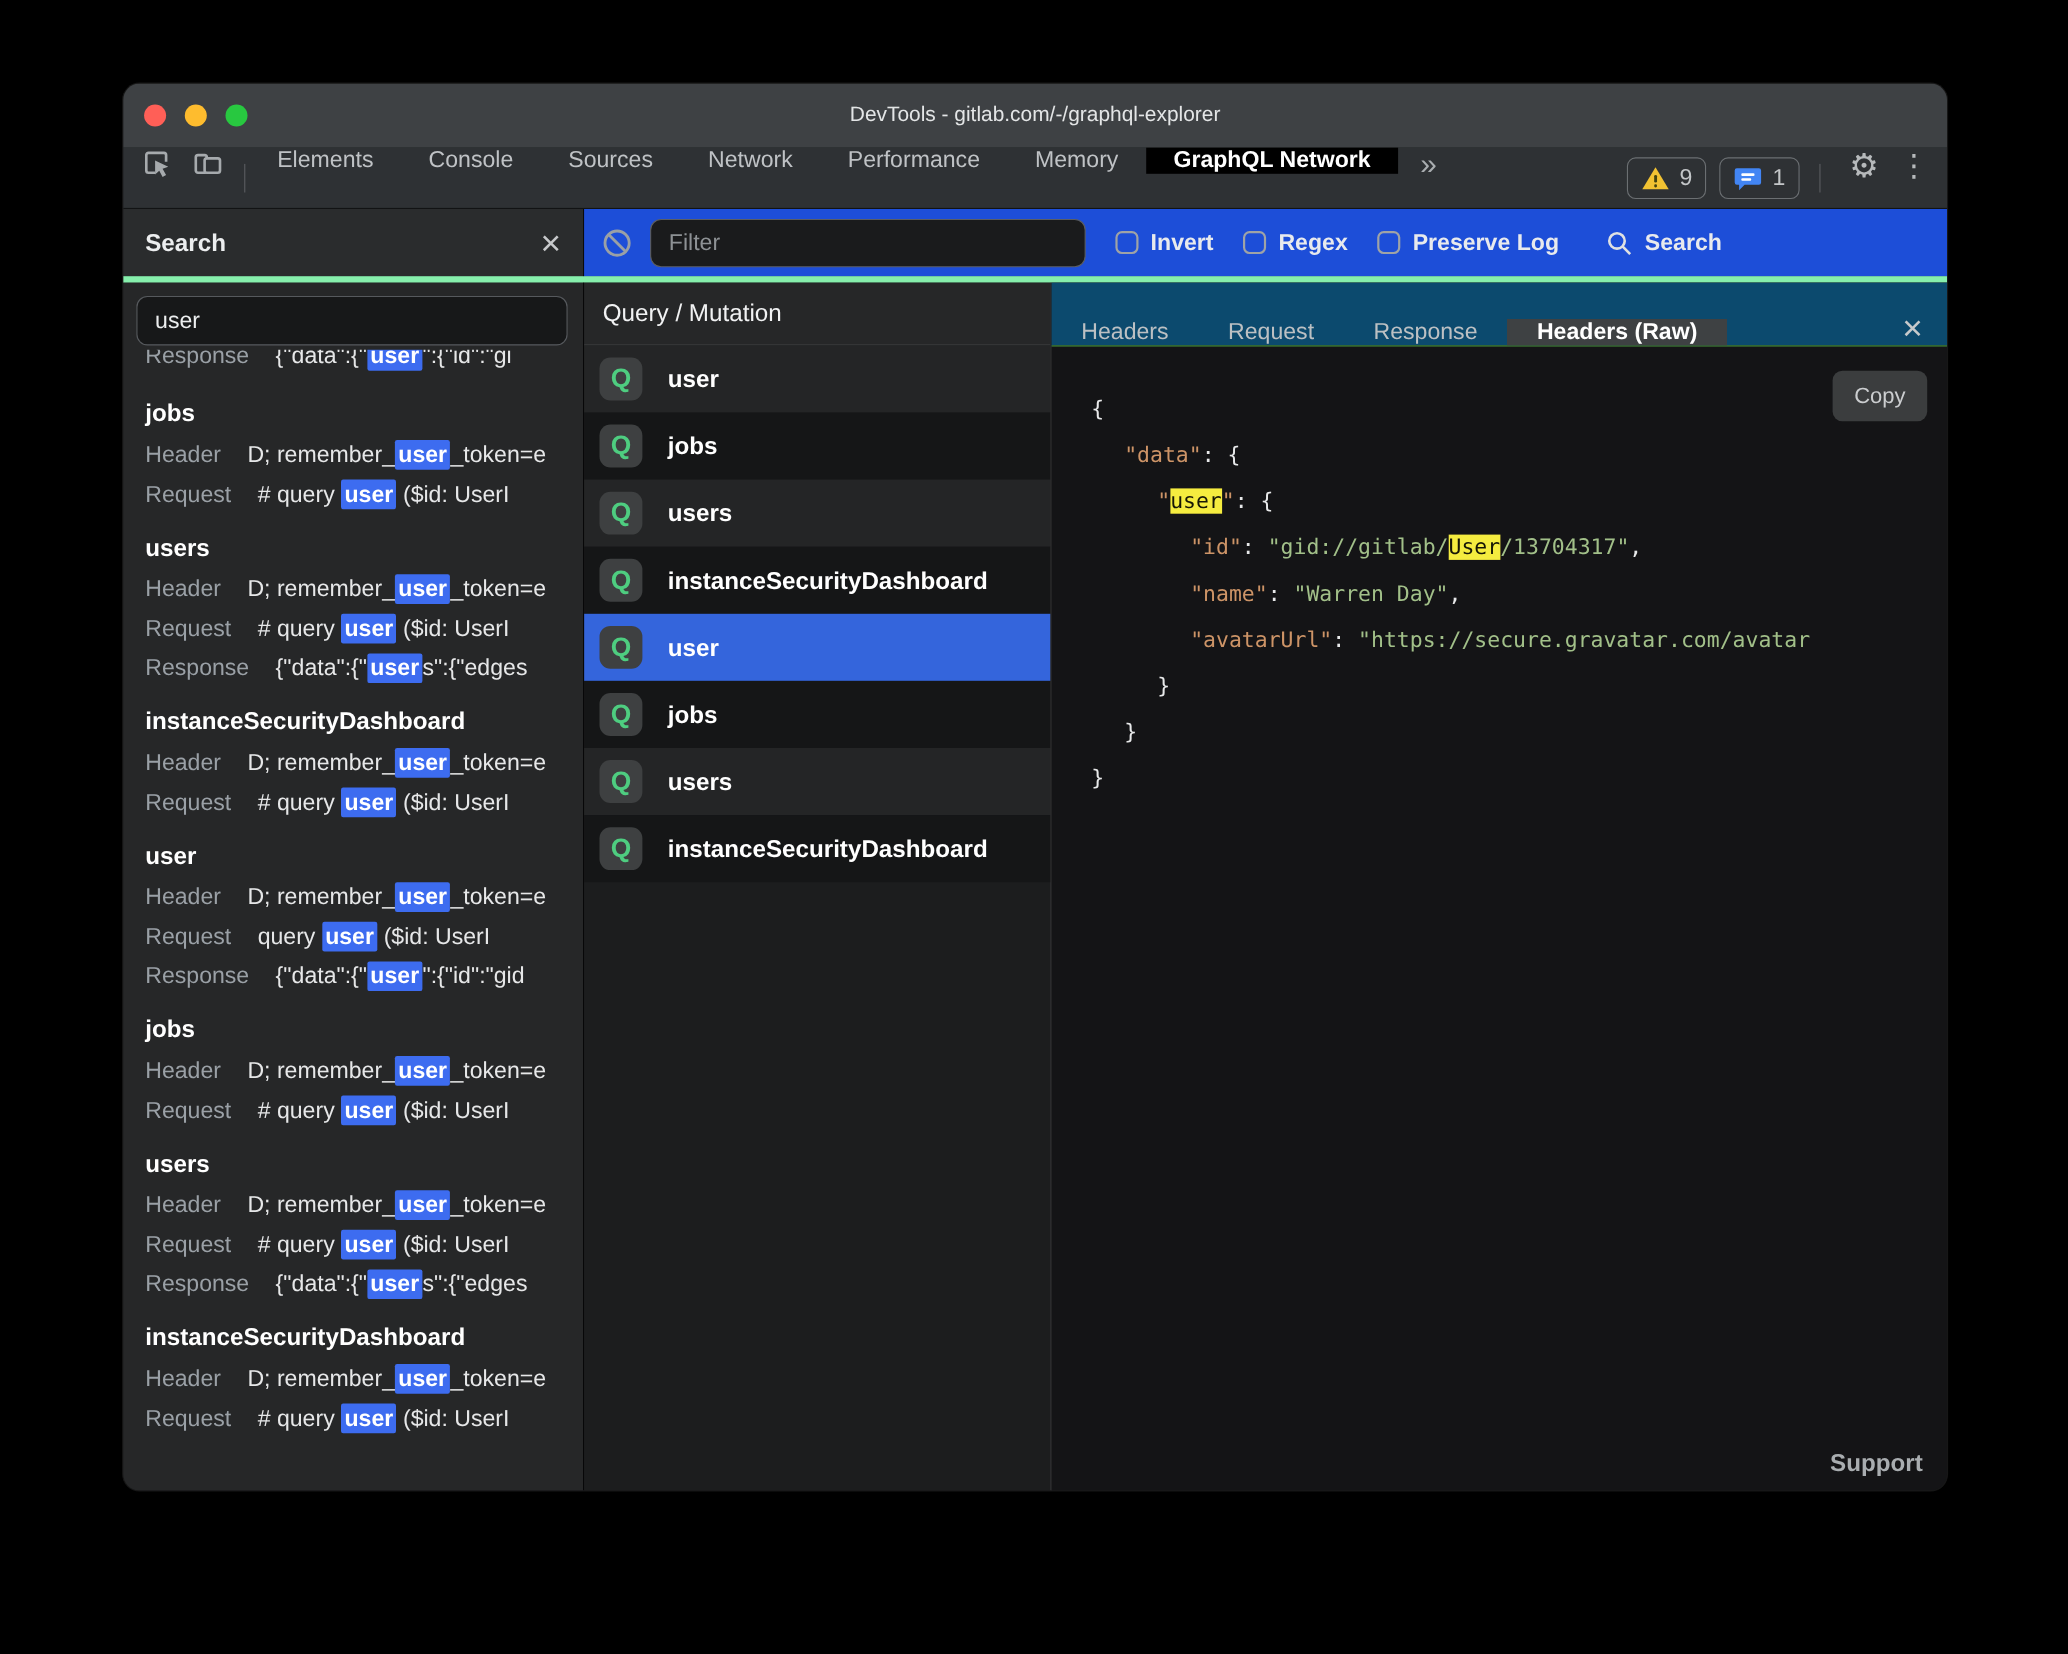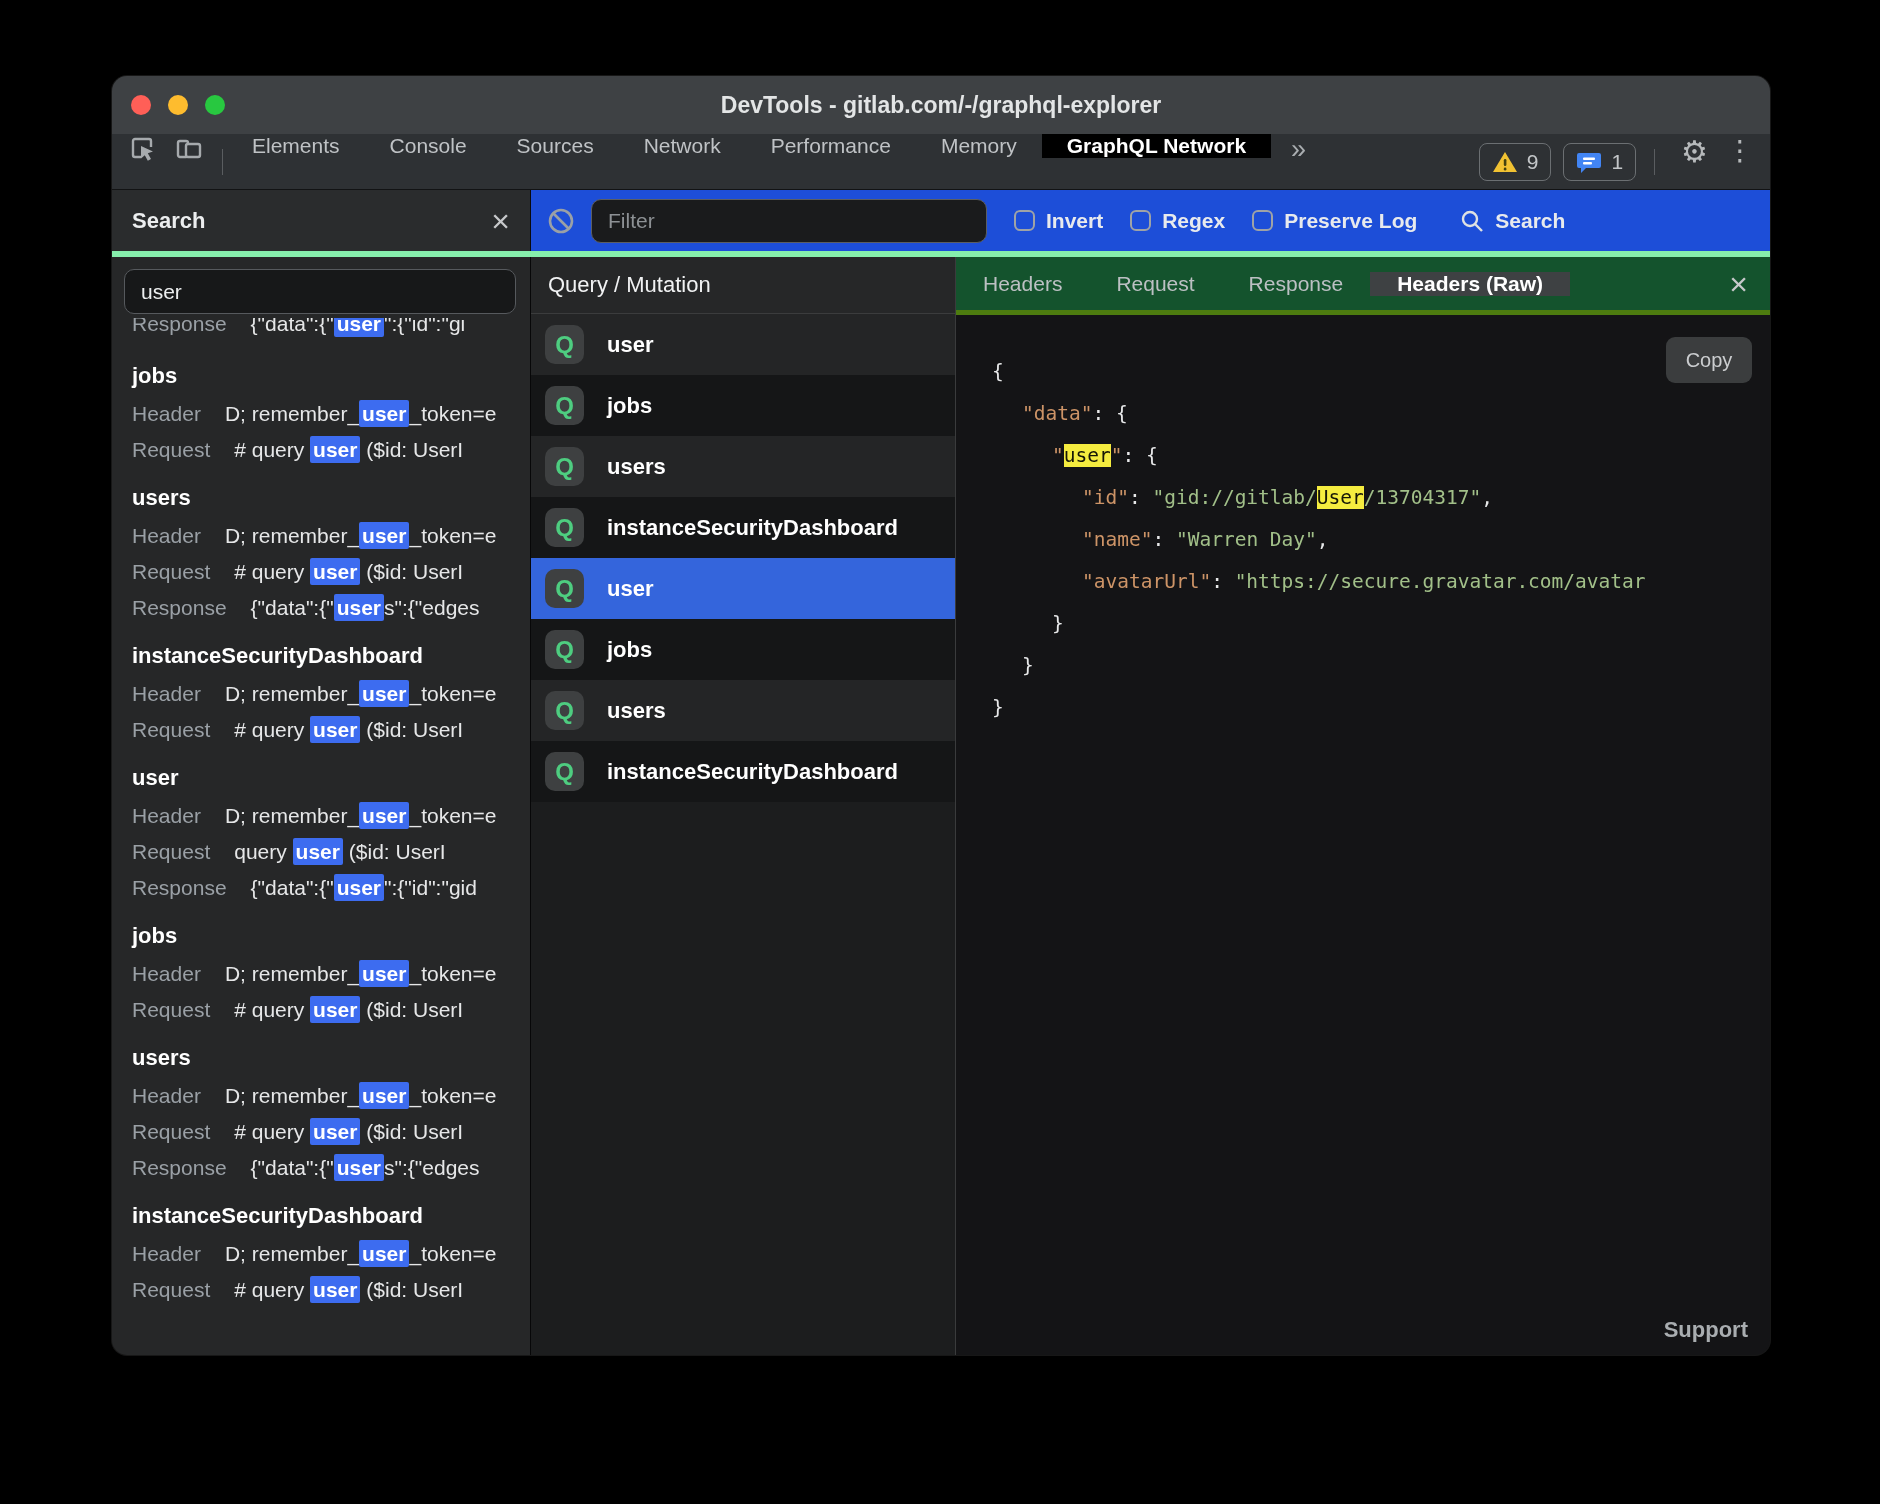--- a/index.html
+++ b/index.html
@@ -11,21 +11,21 @@
   *{box-sizing:border-box;margin:0;padding:0}
   html,body{width:1880px;height:1504px;background:#000;font-family:"Liberation Sans","DejaVu Sans",sans-serif;overflow:hidden}
   .window{position:absolute;left:112px;top:76px;width:1658px;height:1279px;border-radius:15px;overflow:hidden;
           background:#1c1d1e;box-shadow:0 0 0 1px rgba(255,255,255,.09),0 34px 90px rgba(0,0,0,.85);
           display:flex;flex-direction:column}
   
   .titlebar{height:58px;flex:0 0 58px;background:#3e4144;display:flex;align-items:center;justify-content:center;position:relative}
   .traffic{position:absolute;left:19px;top:0;height:100%;display:flex;align-items:center;gap:17px}
   .light{width:20px;height:20px;border-radius:50%}
   .light.r{background:var(--traffic-red)} .light.y{background:var(--traffic-yellow)} .light.g{background:var(--traffic-green)}
-  .win-title{color:#e3e5e6;font-size:23px;font-weight:bold}
+  .win-title{color:#e3e5e6;font-size:19px;font-weight:normal}
   
   .tabbar{height:56px;flex:0 0 56px;background:#2e3134;display:flex;align-items:flex-start;border-bottom:1px solid #121314;color:#bfc2c5}
   .tb-icons{display:flex;align-items:center;gap:16px;padding:0 14px 0 16px}
   .tb-sep{width:1px;height:26px;background:#5a5d60;align-self:center;margin:0 4px}
   .tab{display:flex;align-items:center;padding:0 25px;font-size:21px;white-space:nowrap;cursor:default}
   .tab.active{background:#000;color:#fff;font-weight:600}
   .chev{display:flex;align-items:center;padding:0 20px;font-size:27px;color:#a9adb0}
   .tb-spacer{flex:1}
   .badge-box{display:flex;align-items:center;gap:9px;border:1.5px solid #6b6f72;border-radius:8px;
              padding:0 12px;height:38px;align-self:center;margin-right:12px;color:#c3c6c8;font-size:21px}
@@ -68,21 +68,21 @@
           font-weight:normal;background:#262728;border-bottom:1px solid #3b3c3d}
   .qrow{height:61px;flex:0 0 61px;display:flex;align-items:center;padding-left:14px}
   .qrow.odd{background:#242526}
   .qrow.even{background:#151617}
   .qrow.sel{background:var(--selection-blue)}
   .qbadge{width:39px;height:39px;border-radius:10px;background:#3e4041;color:var(--q-badge-green);font-weight:bold;
           font-size:24px;display:flex;align-items:center;justify-content:center;flex:0 0 39px}
   .qlabel{margin-left:23px;color:#fff;font-size:22px;font-weight:bold;white-space:nowrap}
   
   .right-col{flex:1;background:#141416;display:flex;flex-direction:column;min-width:0}
-  .dtabs{height:58px;flex:0 0 58px;background:#14532d;display:flex;align-items:center;border-bottom:5px solid #4d7c0f}
+  .dtabs{height:58px;flex:0 0 58px;background:#0c4a6e;display:flex;align-items:flex-end;border-bottom:1px solid #4d7c0f}
   .dtab{display:flex;align-items:center;padding:0 27px;color:#bcc0c3;font-size:21px;font-weight:500;white-space:nowrap}
   .dtab.active{background:#3e4143;color:#fff;font-weight:bold}
   .dtabs .x-btn{margin-right:22px;display:flex;align-items:center}
   .code{flex:1;position:relative;overflow:hidden;padding:36px 0 0 36px;
         font-family:"DejaVu Sans Mono","Liberation Mono",monospace;font-size:19.5px}
   .jline{height:42px;line-height:42px;white-space:pre}
   .jp{color:#e8e9ea} .jk{color:var(--json-key-orange)} .js{color:var(--json-string-green)}
   .jhl{background:var(--highlight-yellow);color:#161606}
   .copy-btn{position:absolute;top:22px;right:18px;width:86px;height:46px;background:#3b3d3e;border-radius:9px;
             color:#cbcdcf;font-size:20px;display:flex;align-items:center;justify-content:center;font-family:"Liberation Sans",sans-serif}

